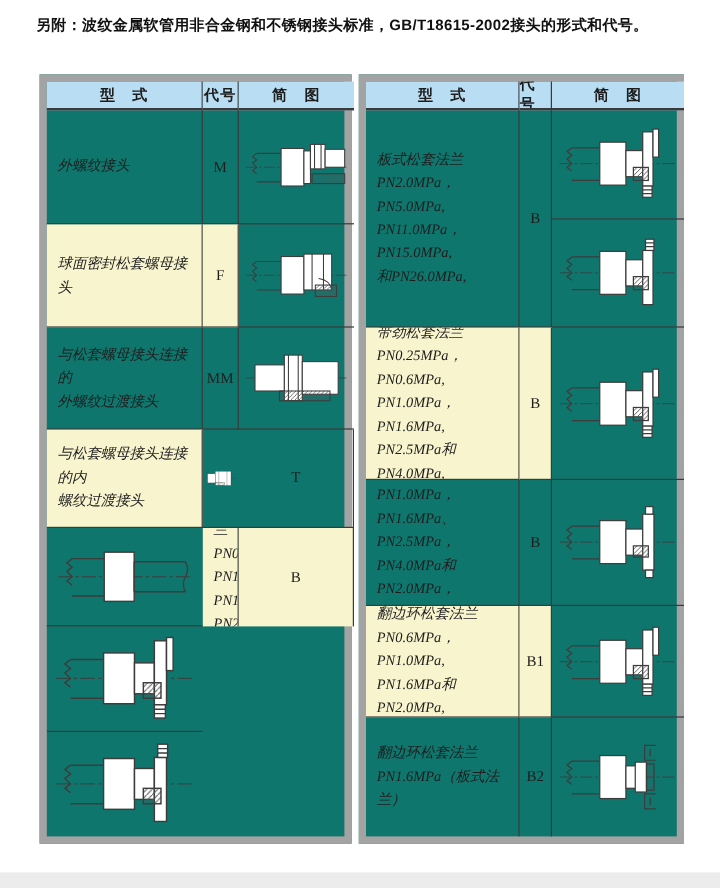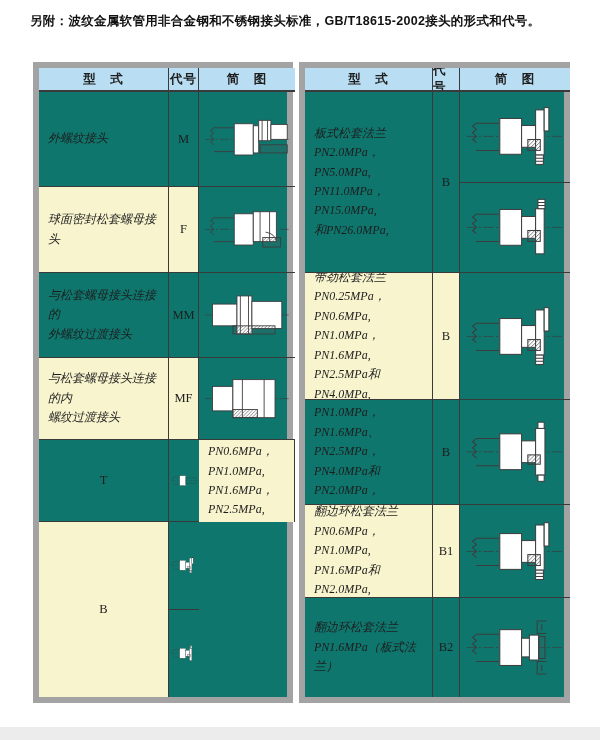--- a/index.html
+++ b/index.html
@@ -157,21 +157,20 @@
 外螺纹过渡接头</div>
       <div class="cell codec rb bb">MM</div>
       <div class="cell bb">
         <svg class="sk" viewBox="0 0 130 80">
             <use href="#s-mm"></use>
           </svg>
       </div>
 
       <div class="cell typec rb bb hl">与松套螺母接头连接的内
 螺纹过渡接头</div>
-      <div class="cell codec rb bb hl">MF</div>
       <div class="cell bb">
         <svg class="sk" viewBox="0 0 130 80">
             <use href="#s-mf"></use>
           </svg>
       </div>
 
       <div class="cell codec rb bb">T</div>
       <div class="cell bb">
         <svg class="sk" viewBox="0 0 130 80">
             <use href="#s-weld"></use>

